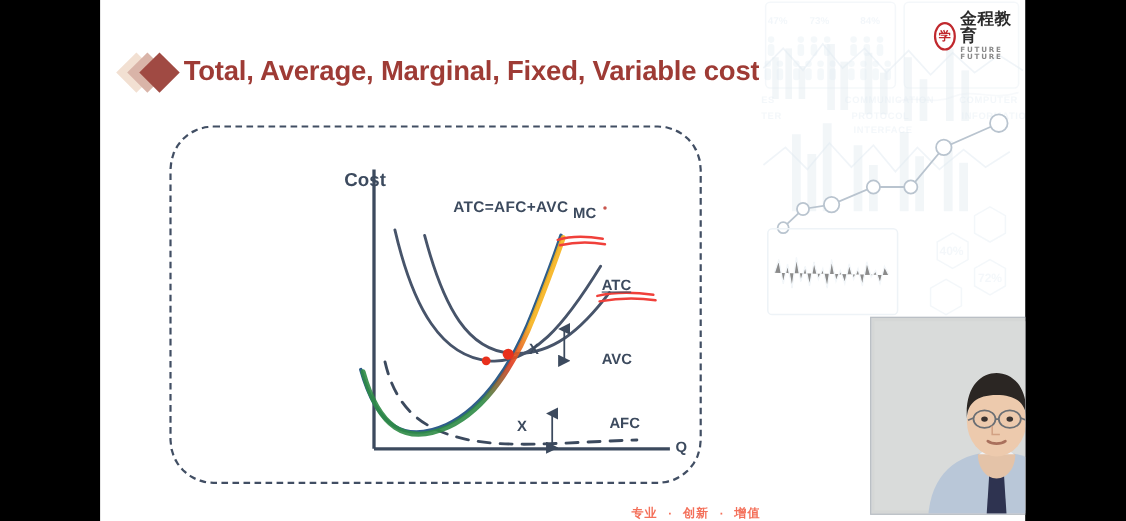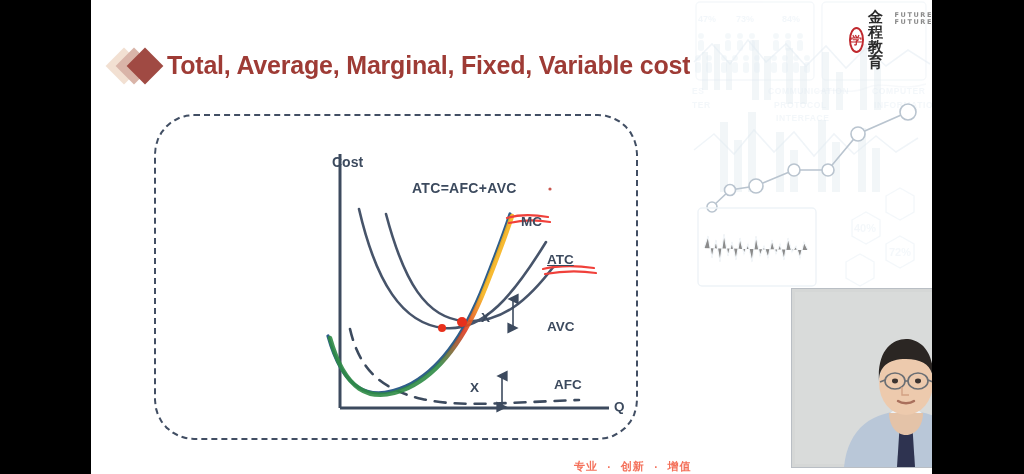--- a/index.html
+++ b/index.html
@@ -22,44 +22,44 @@
   
   #dash-frame{position:absolute;left:63px;top:114px;width:480px;height:322px;
     border:2px dashed #414e63;border-radius:40px;}
 
   
   #chart{position:absolute;left:63px;top:114px;width:500px;height:330px;}
   #chart svg{display:block;}
 
   
   .clab{position:absolute;font-weight:bold;color:#3c4a5e;font-size:13.5px;}
-  #lab-cost{left:178px;top:40px;font-size:14px;text-align:right;}
+  #lab-cost{left:159px;top:40px;font-size:17px;text-align:right;}
   #lab-eq{left:258px;top:66px;font-size:14px;letter-spacing:.3px;text-align:center;}
-  #lab-mc{left:355px;top:100px;padding-left:12px;}
+  #lab-mc{left:355px;top:72px;padding-left:12px;}
   #lab-atc{left:393px;top:138px;text-decoration:underline;}
   #lab-avc{left:393px;top:177px;margin-top:28px;}
   #lab-afc{left:400px;top:263px;}
   #lab-q{left:460px;top:285px;}
   #lab-x1{left:327px;top:196px;}
   #lab-x2{left:316px;top:266px;}
 
   
   #slogan{position:absolute;left:483px;top:459px;font-size:11px;font-weight:bold;
     color:#f4705a;letter-spacing:1px;font-family:Liberation Mono, monospace;}
 
   
   #infogfx{position:absolute;left:599px;top:0;width:242px;height:290px;overflow:hidden;background:#fff;}
   #infogfx svg{display:block;}
 
   
   #logo{position:absolute;left:758px;top:10px;display:flex;align-items:center;gap:4px;}
   #logo-mark{width:22px;height:22px;border-radius:50%;border:2px solid #c0282d;
     display:flex;align-items:center;justify-content:center;color:#c0282d;
     font-size:11px;font-weight:bold;font-family:"DejaVu Sans",sans-serif;background:#fff;}
-  #logo-txt{display:flex;flex-direction:row;line-height:1;}
+  #logo-txt{display:flex;flex-direction:column;line-height:1;}
   #logo-cn{font-size:15px;font-weight:bold;color:#2b2b2b;font-family:"DejaVu Sans",sans-serif;letter-spacing:.5px;}
   #logo-en{font-size:6.5px;font-weight:bold;color:#8a8a8a;letter-spacing:1.6px;margin-top:2px;font-family:"DejaVu Sans",sans-serif;}
 
   
   #webcam{position:absolute;left:700px;top:288px;width:228px;height:178px;
     background:#c9cdd2;border:1px solid #b9bec4;overflow:hidden;}
   #webcam svg{display:block;}
 </style>
 </head>
 <body>

